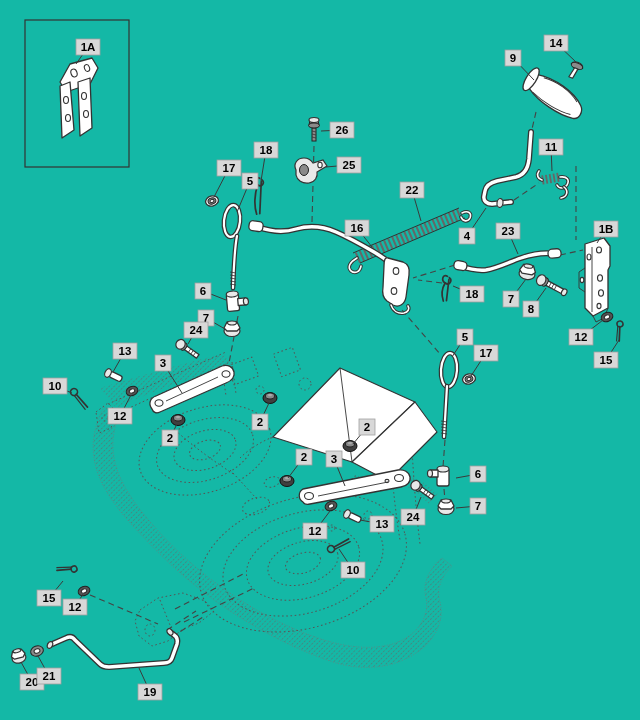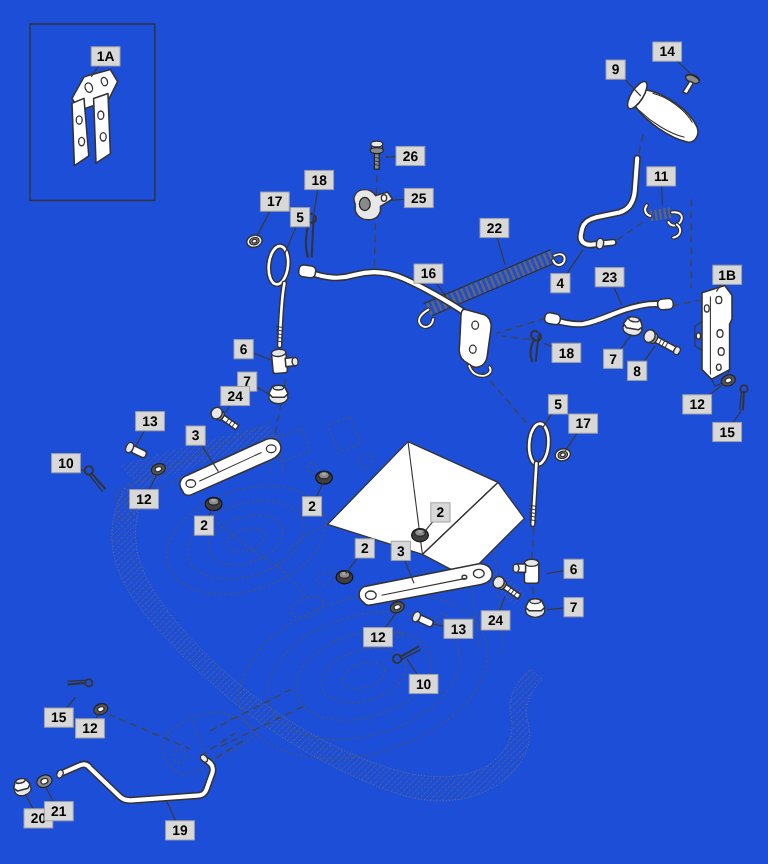--- a/index.html
+++ b/index.html
@@ -1,16 +1,16 @@
 <!DOCTYPE html>
 <html><head>
 <meta charset="utf-8">
 <style>
   html,body{margin:0;padding:0;background:#fff;width:640px;height:720px;overflow:hidden;}
-  #stage{width:640px;height:720px;position:relative;background:#1d4ed8;}
+  #stage{width:640px;height:720px;position:relative;background:#14b8a6;}
   svg{display:block;}
   svg text.callout-text{
     font-family:"Liberation Sans",sans-serif;
     font-size:11.5px;font-weight:bold;fill:#000;text-anchor:middle;
   }
   .callout-box{fill:#d8d8d8;stroke:#a0a0a0;stroke-width:0.8;}
   .leader{stroke:#3a3a3a;stroke-width:1;fill:none;}
   .part{fill:#ffffff;stroke:#333;stroke-width:1.3;stroke-linejoin:round;}
   .part-thin{fill:none;stroke:#333;stroke-width:0.9;}
   .dk{fill:#3f3f3f;stroke:#111;stroke-width:1;}

